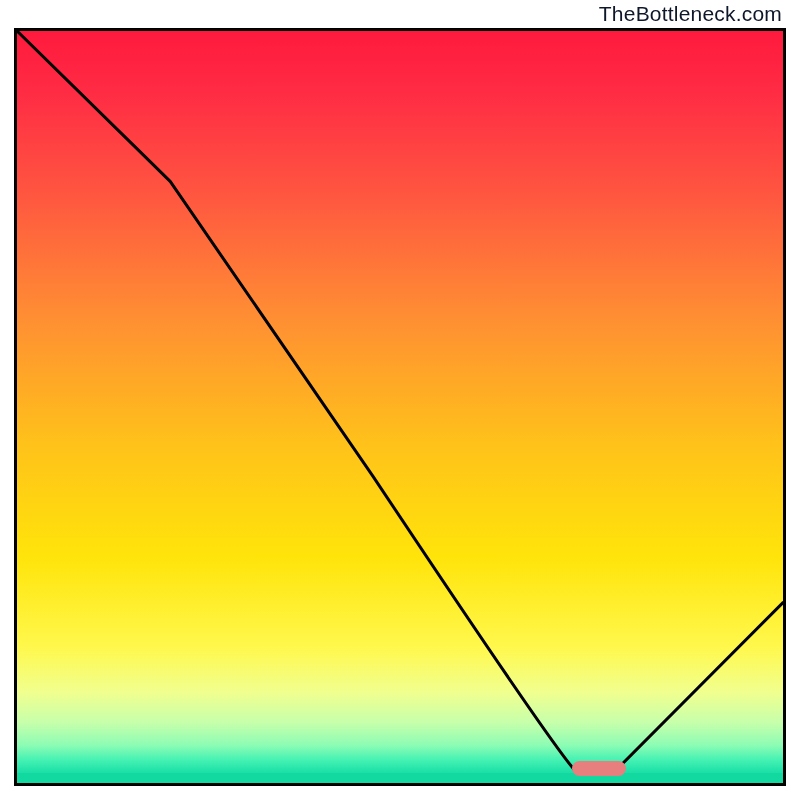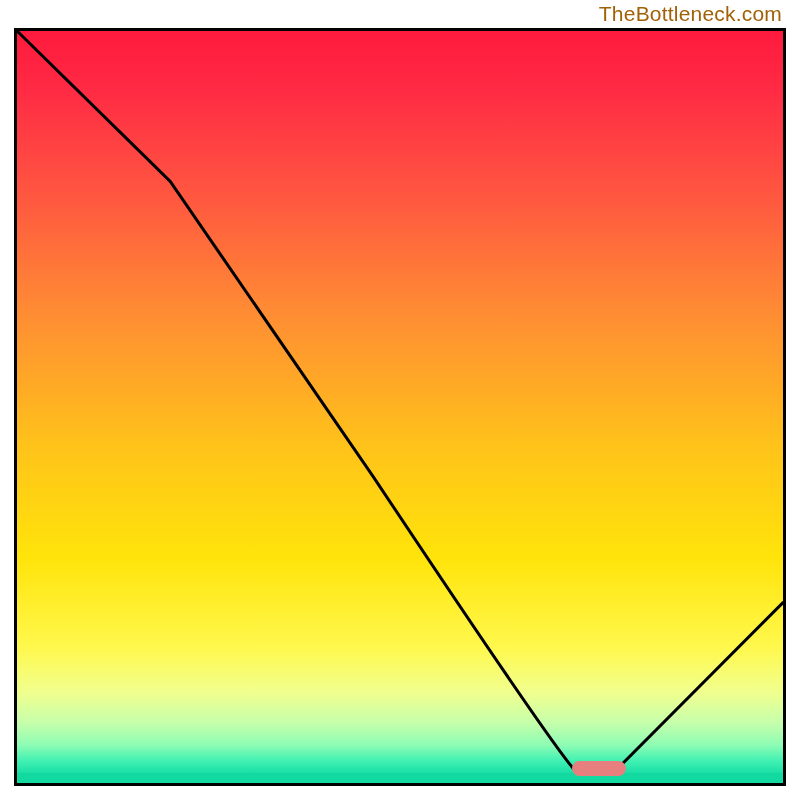--- a/index.html
+++ b/index.html
@@ -8,21 +8,21 @@
     background: #ffffff;
     width: 800px;
     height: 800px;
     position: relative;
     font-family: Arial, Helvetica, sans-serif;
   }
   .watermark {
     position: absolute;
     top: 2px;
     right: 18px;
-    color: #a16207;
+    color: #0f172a;
     font-size: 21px;
     font-weight: 500;
     letter-spacing: 0.2px;
   }
   .plot-frame {
     position: absolute;
     top: 28px;
     left: 14px;
     width: 772px;
     height: 758px;

